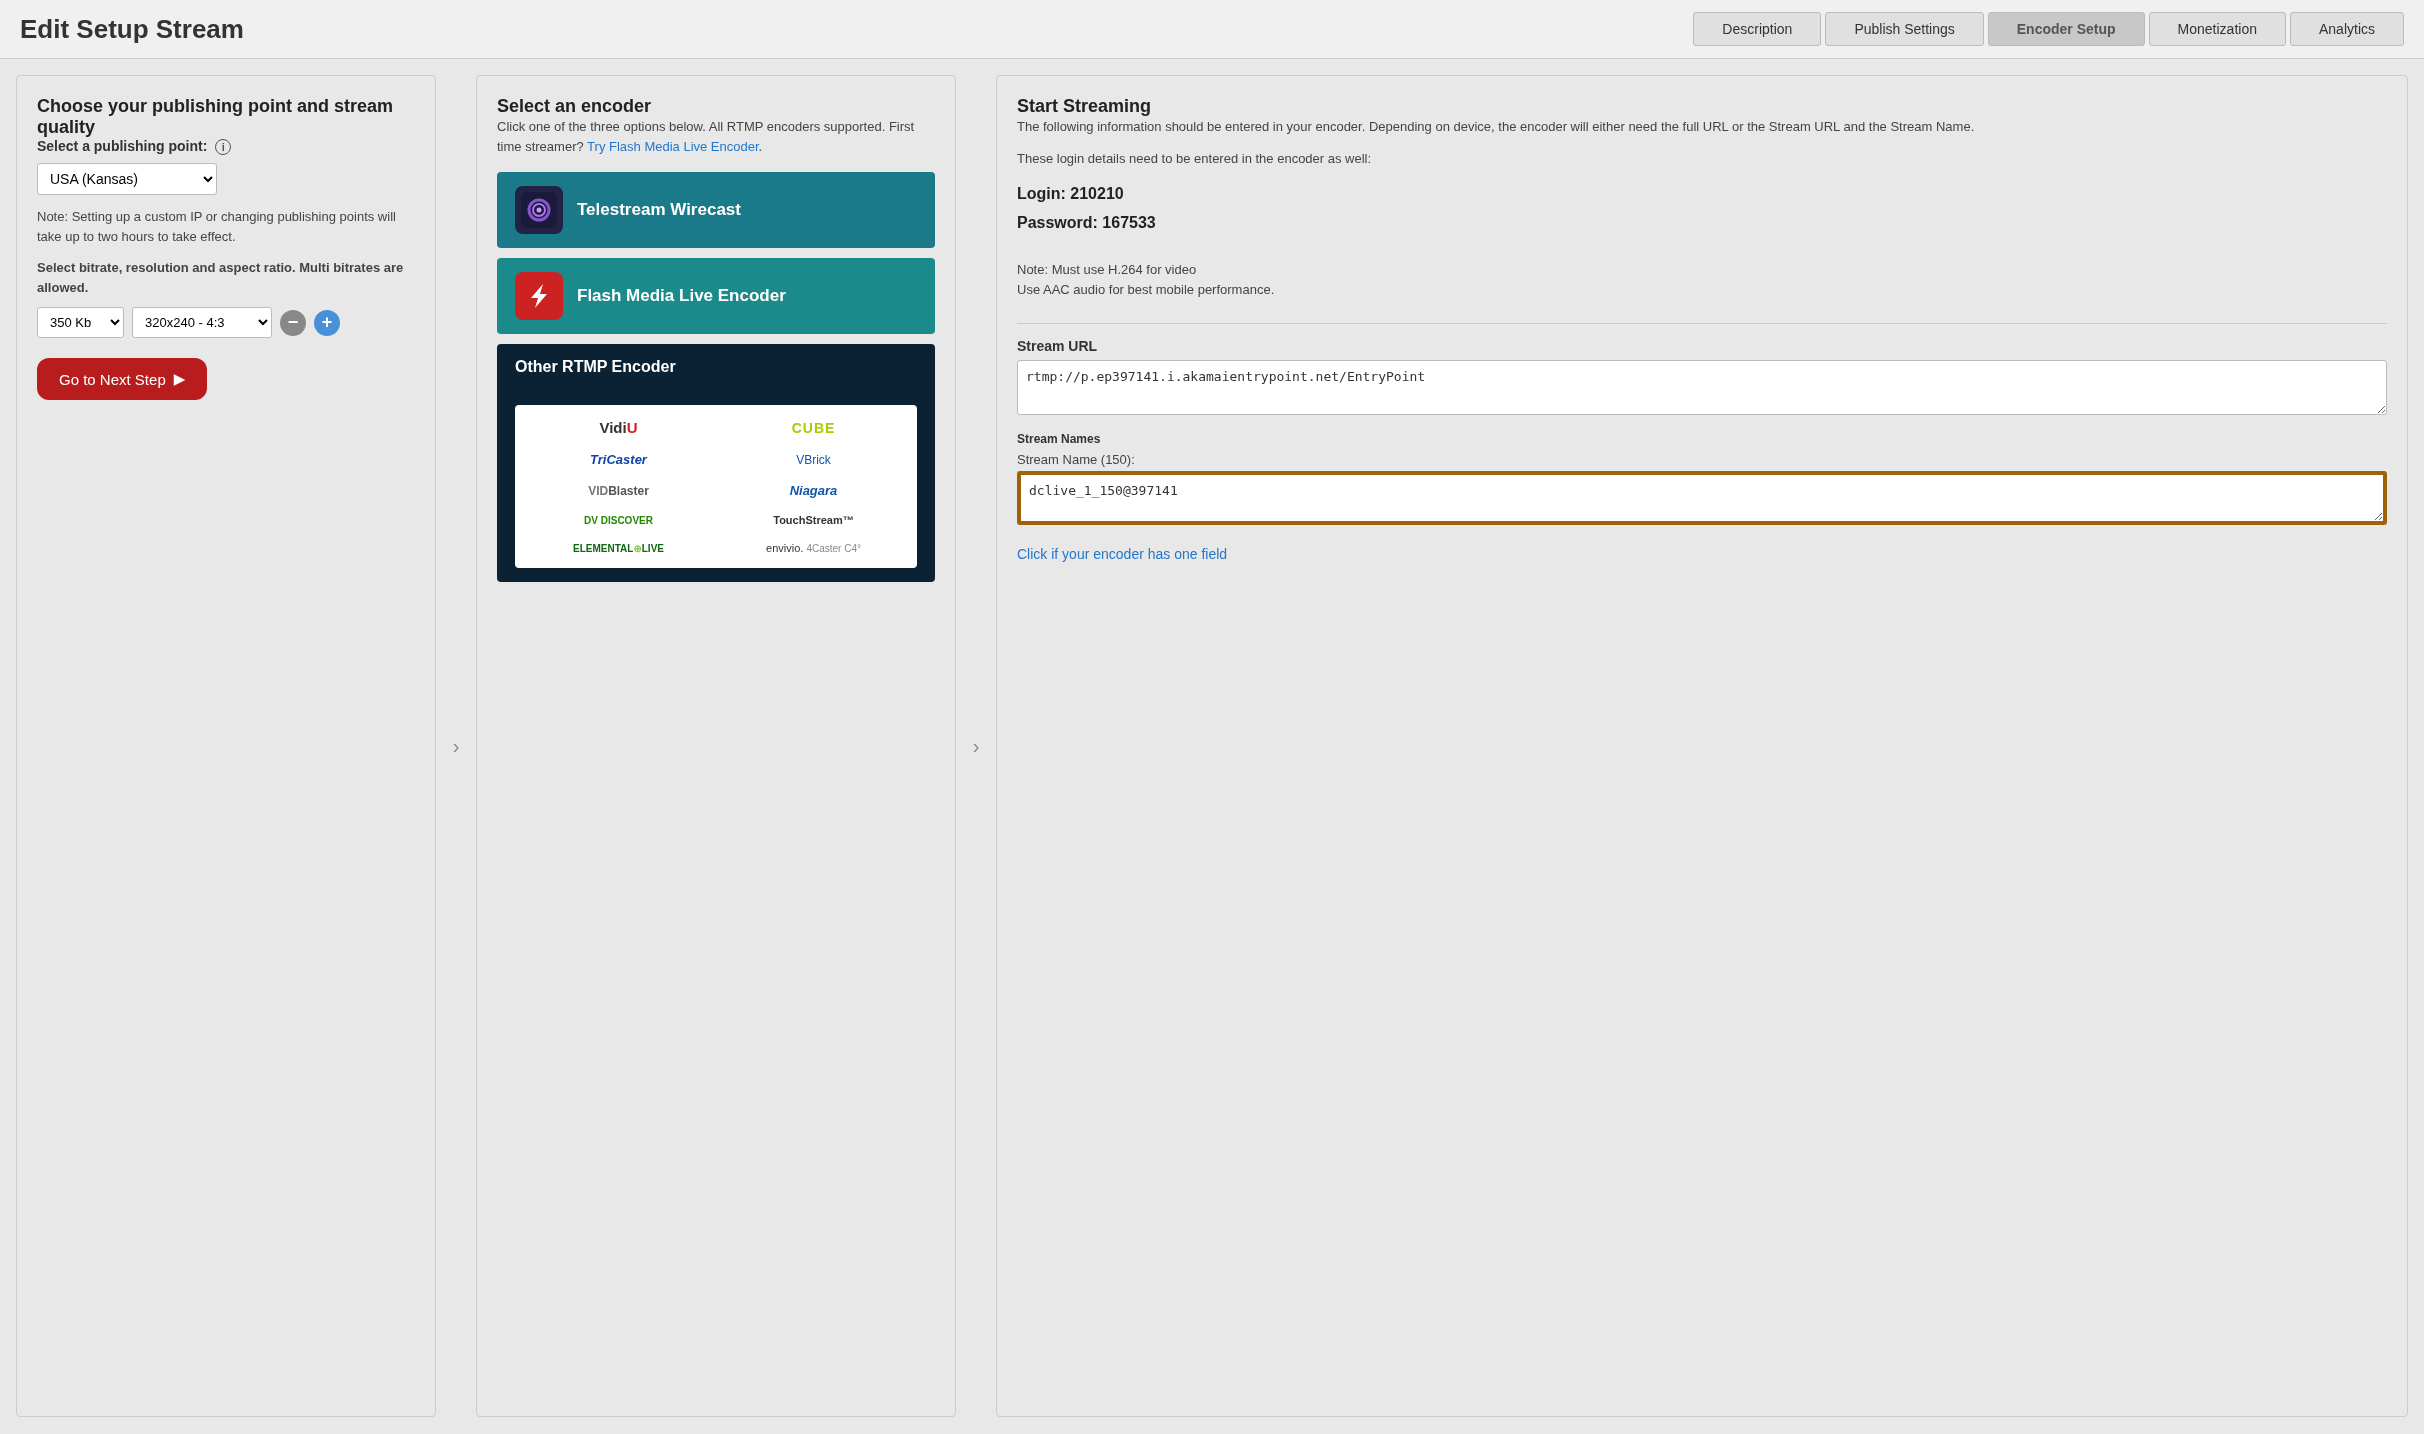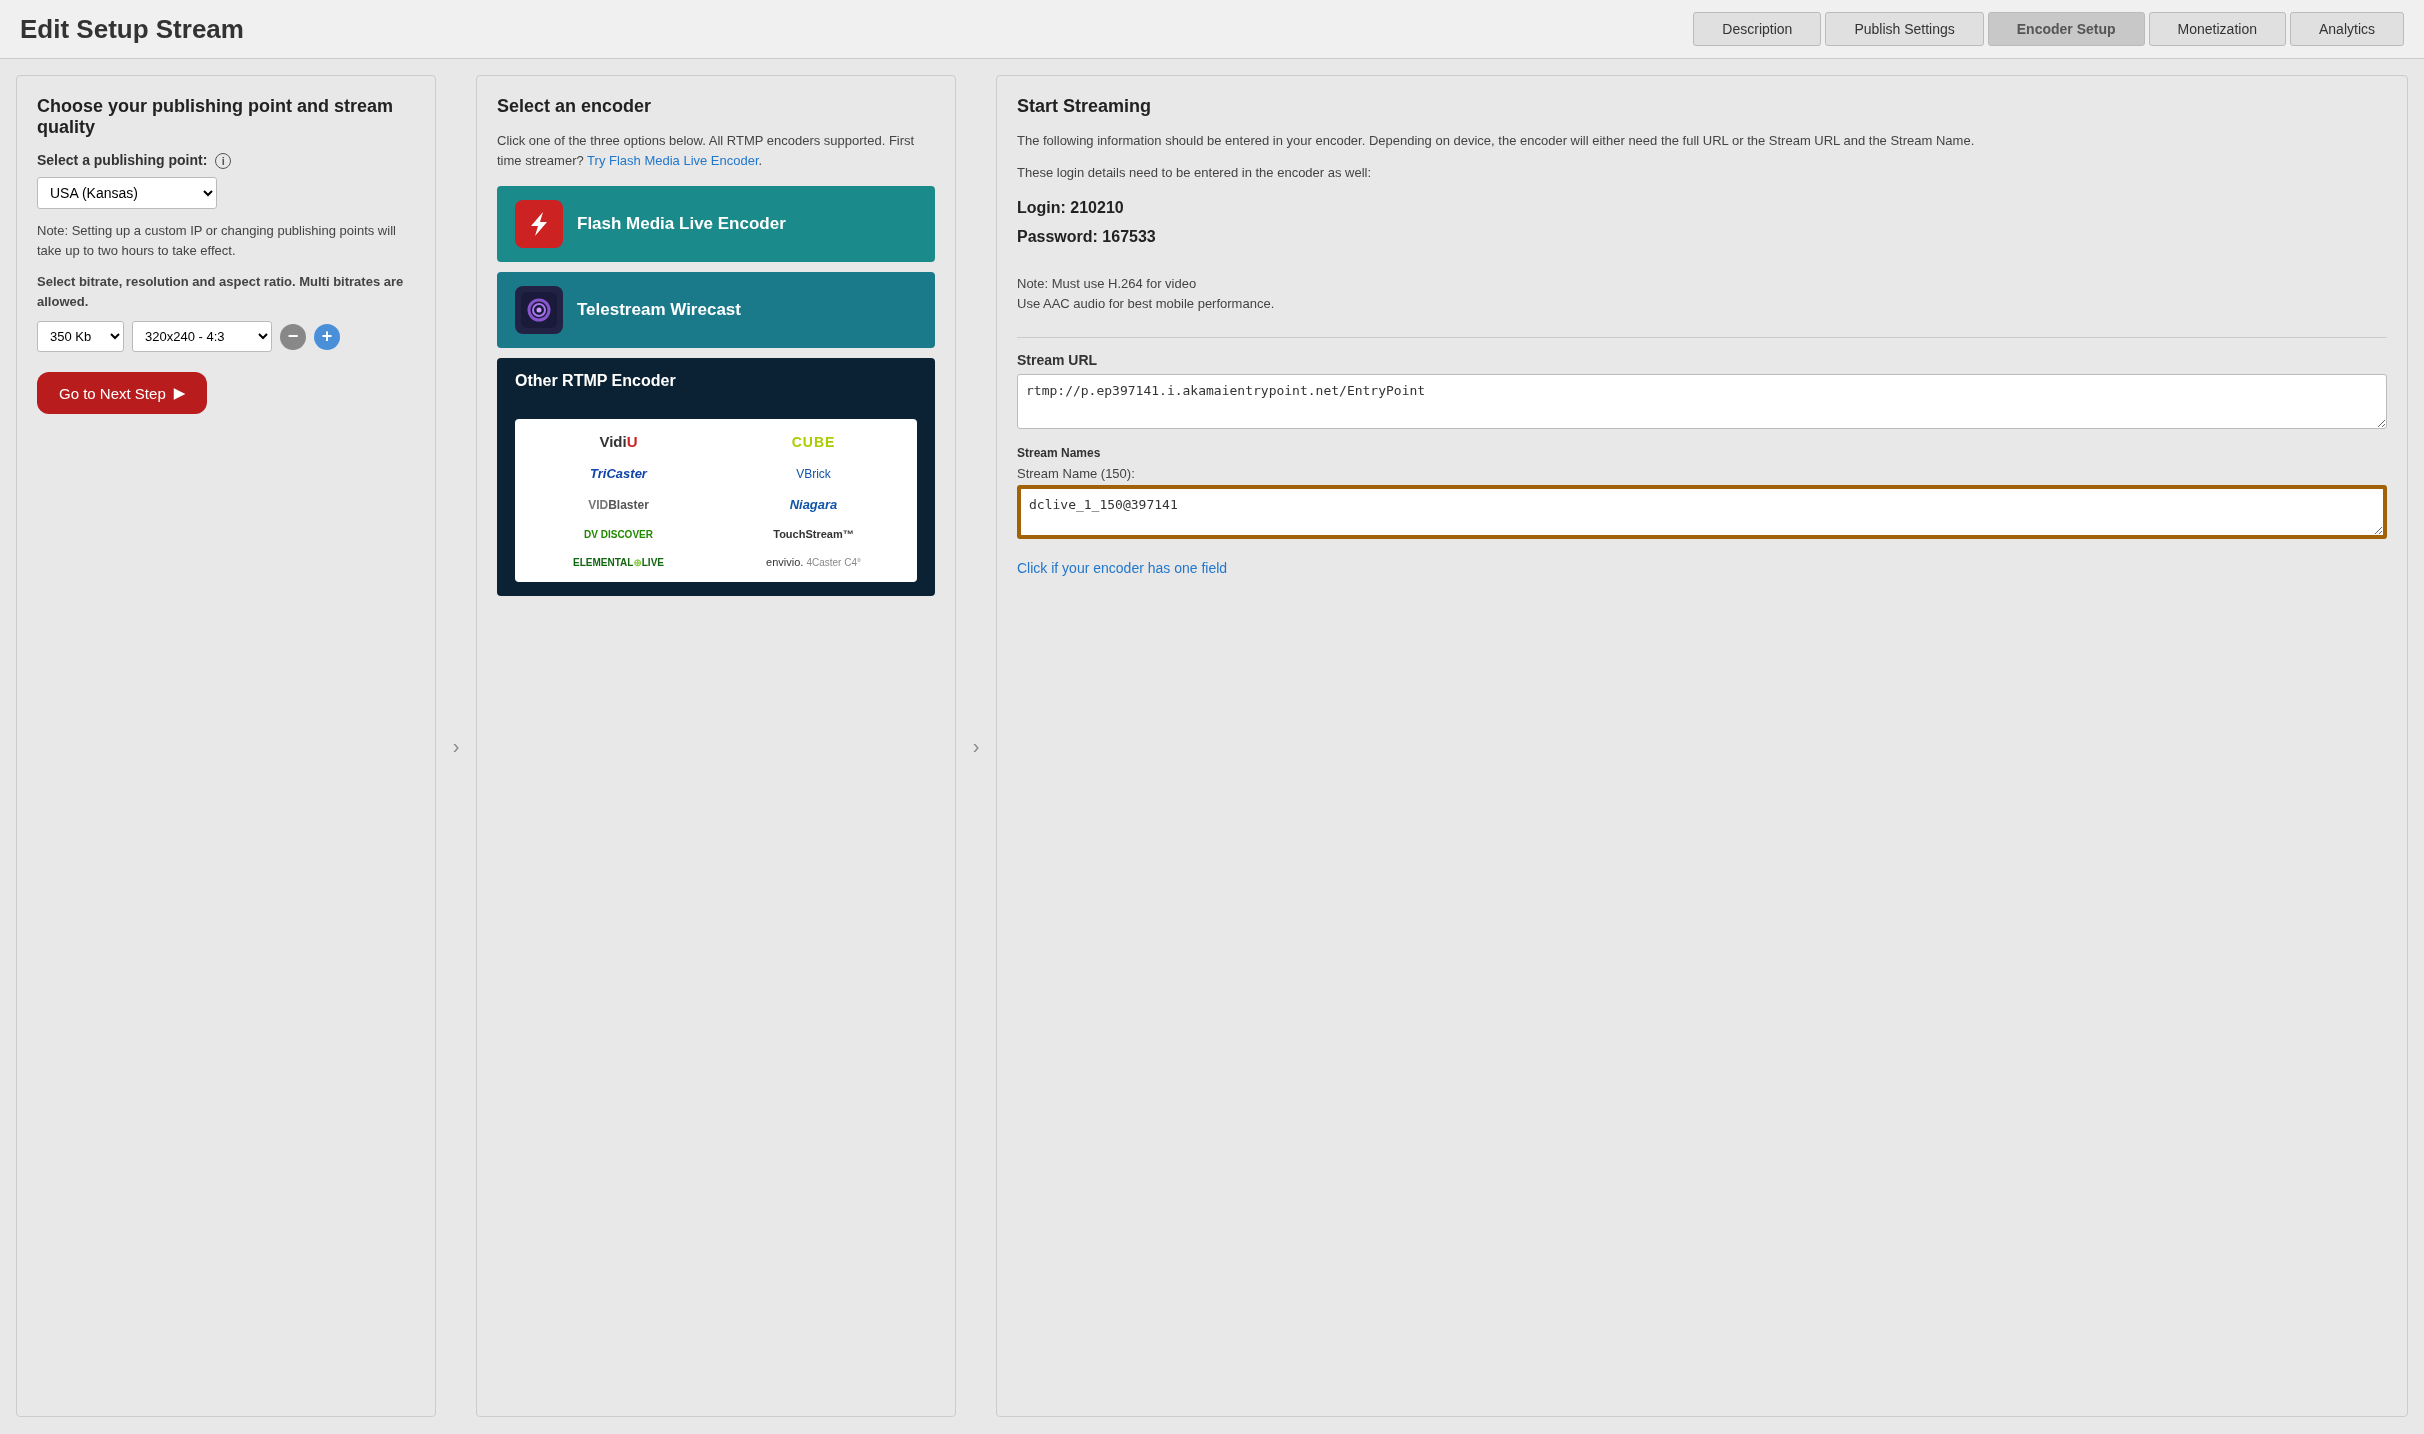--- a/index.html
+++ b/index.html
@@ -59,21 +59,20 @@
       align-items: center;
       justify-content: center;
       width: 40px;
       flex-shrink: 0;
       font-size: 20px;
       color: #888;
     }
     .panel-title {
       font-size: 18px;
       font-weight: bold;
-      margin-bottom: 14px;
       color: #222;
     }
     .panel-subtitle {
       font-weight: bold;
       margin-bottom: 8px;
       color: #333;
     }
     .info-icon {
       display: inline-flex;
       align-items: center;
@@ -365,42 +364,42 @@
     <span>›</span>
   </div>
 
   <div class="panel" style="max-width:480px;">
     <div class="panel-title">Select an encoder</div>
     <p class="encoder-desc">
       <span>Click one of the three options below. All RTMP encoders supported. First time streamer?</span>
       <a href="#" class="link-blue">Try Flash Media Live Encoder</a>.
     </p>
 
-    <div class="encoder-option flash">
-      <div class="encoder-option-icon flash-icon-bg">
-        <svg width="36" height="36" viewBox="0 0 36 36" xmlns="http://www.w3.org/2000/svg">
-          <rect width="36" height="36" rx="6" fill="#cc2222"></rect>
-          <polygon points="22,6 10,20 17,20 14,30 26,16 19,16" fill="white"></polygon>
-        </svg>
-      </div>
-      <span>Flash Media Live Encoder</span>
-    </div>
-
     <div class="encoder-option wirecast">
       <div class="encoder-option-icon wirecast-icon-bg">
         <svg width="36" height="36" viewBox="0 0 36 36" xmlns="http://www.w3.org/2000/svg">
           <rect width="36" height="36" rx="6" fill="#1a1a3a"></rect>
           <ellipse cx="18" cy="18" rx="10" ry="10" fill="none" stroke="#8855cc" stroke-width="3"></ellipse>
           <ellipse cx="18" cy="18" rx="6" ry="6" fill="none" stroke="#aa77ee" stroke-width="2"></ellipse>
           <circle cx="18" cy="18" r="2.5" fill="#cc99ff"></circle>
         </svg>
       </div>
       <span>Telestream Wirecast</span>
     </div>
 
+    <div class="encoder-option flash">
+      <div class="encoder-option-icon flash-icon-bg">
+        <svg width="36" height="36" viewBox="0 0 36 36" xmlns="http://www.w3.org/2000/svg">
+          <rect width="36" height="36" rx="6" fill="#cc2222"></rect>
+          <polygon points="22,6 10,20 17,20 14,30 26,16 19,16" fill="white"></polygon>
+        </svg>
+      </div>
+      <span>Flash Media Live Encoder</span>
+    </div>
+
     <div class="other-rtmp">
       <div class="other-rtmp-title">Other RTMP Encoder</div>
       <div class="logos-grid">
         <div class="logo-item">
           <span class="logo-vidiu">Vidi<span style="color:#cc2222;">U</span></span>
         </div>
         <div class="logo-item">
           <span class="logo-cube">CUBE</span>
         </div>
         <div class="logo-item">

